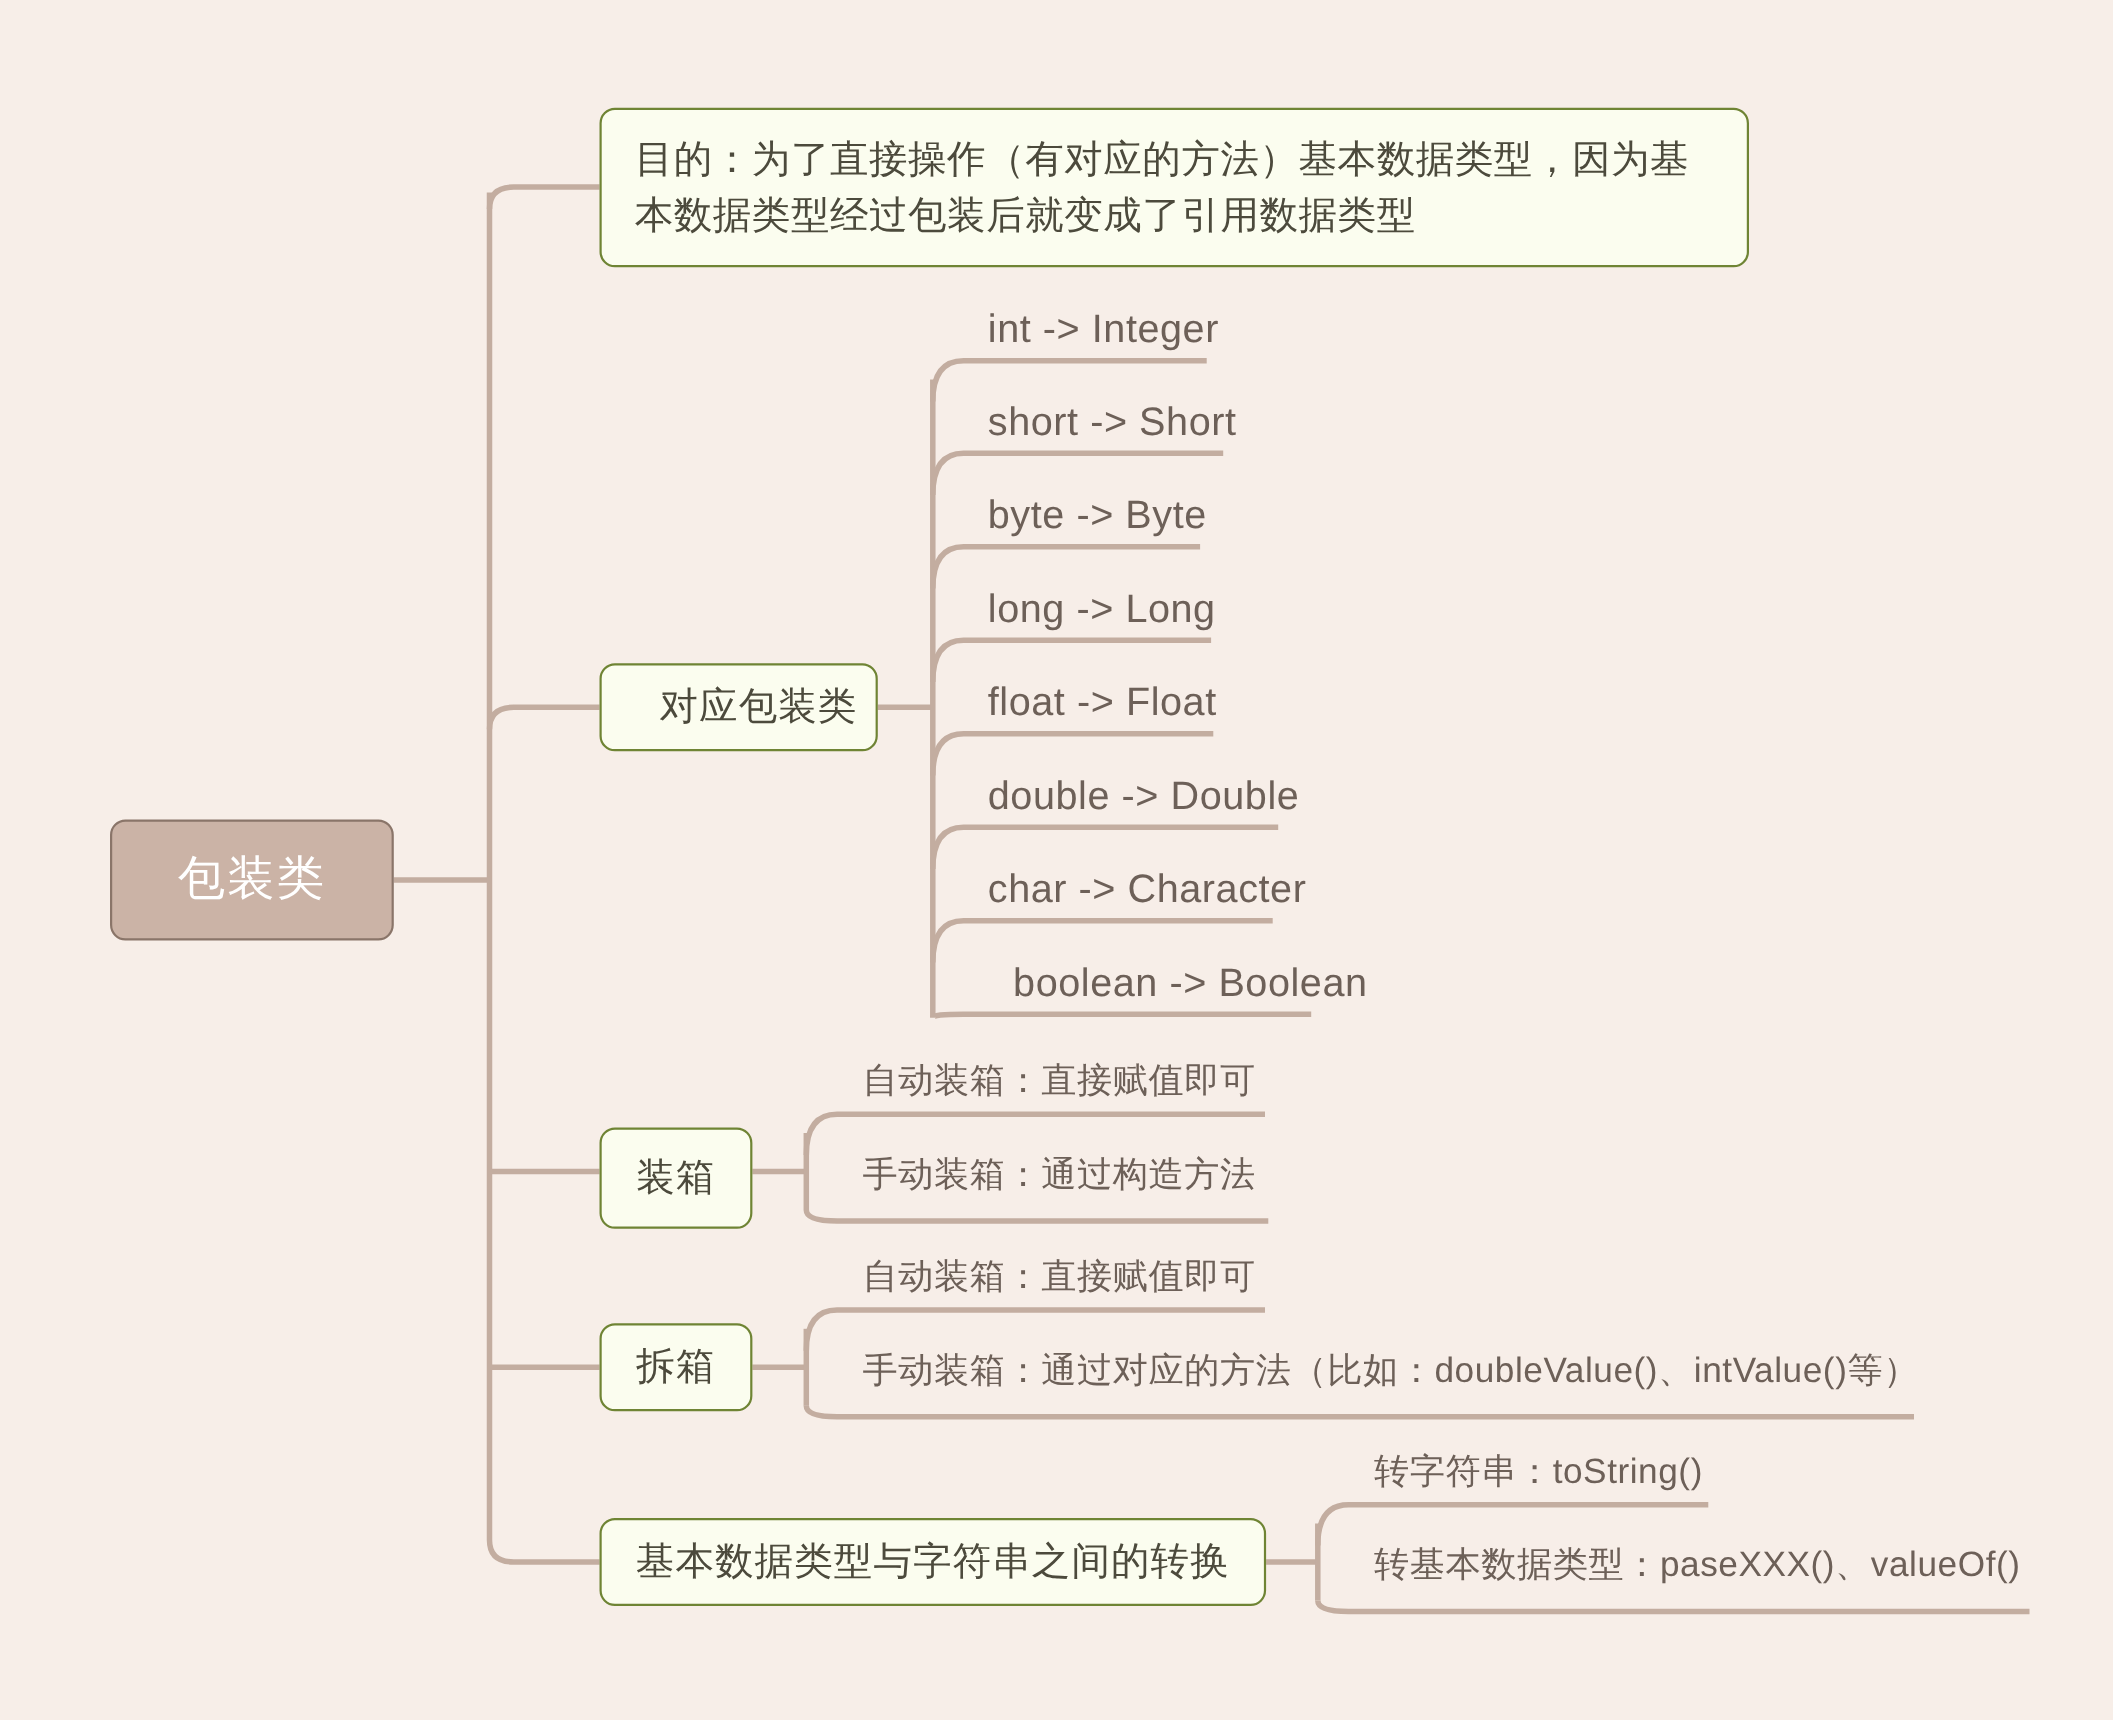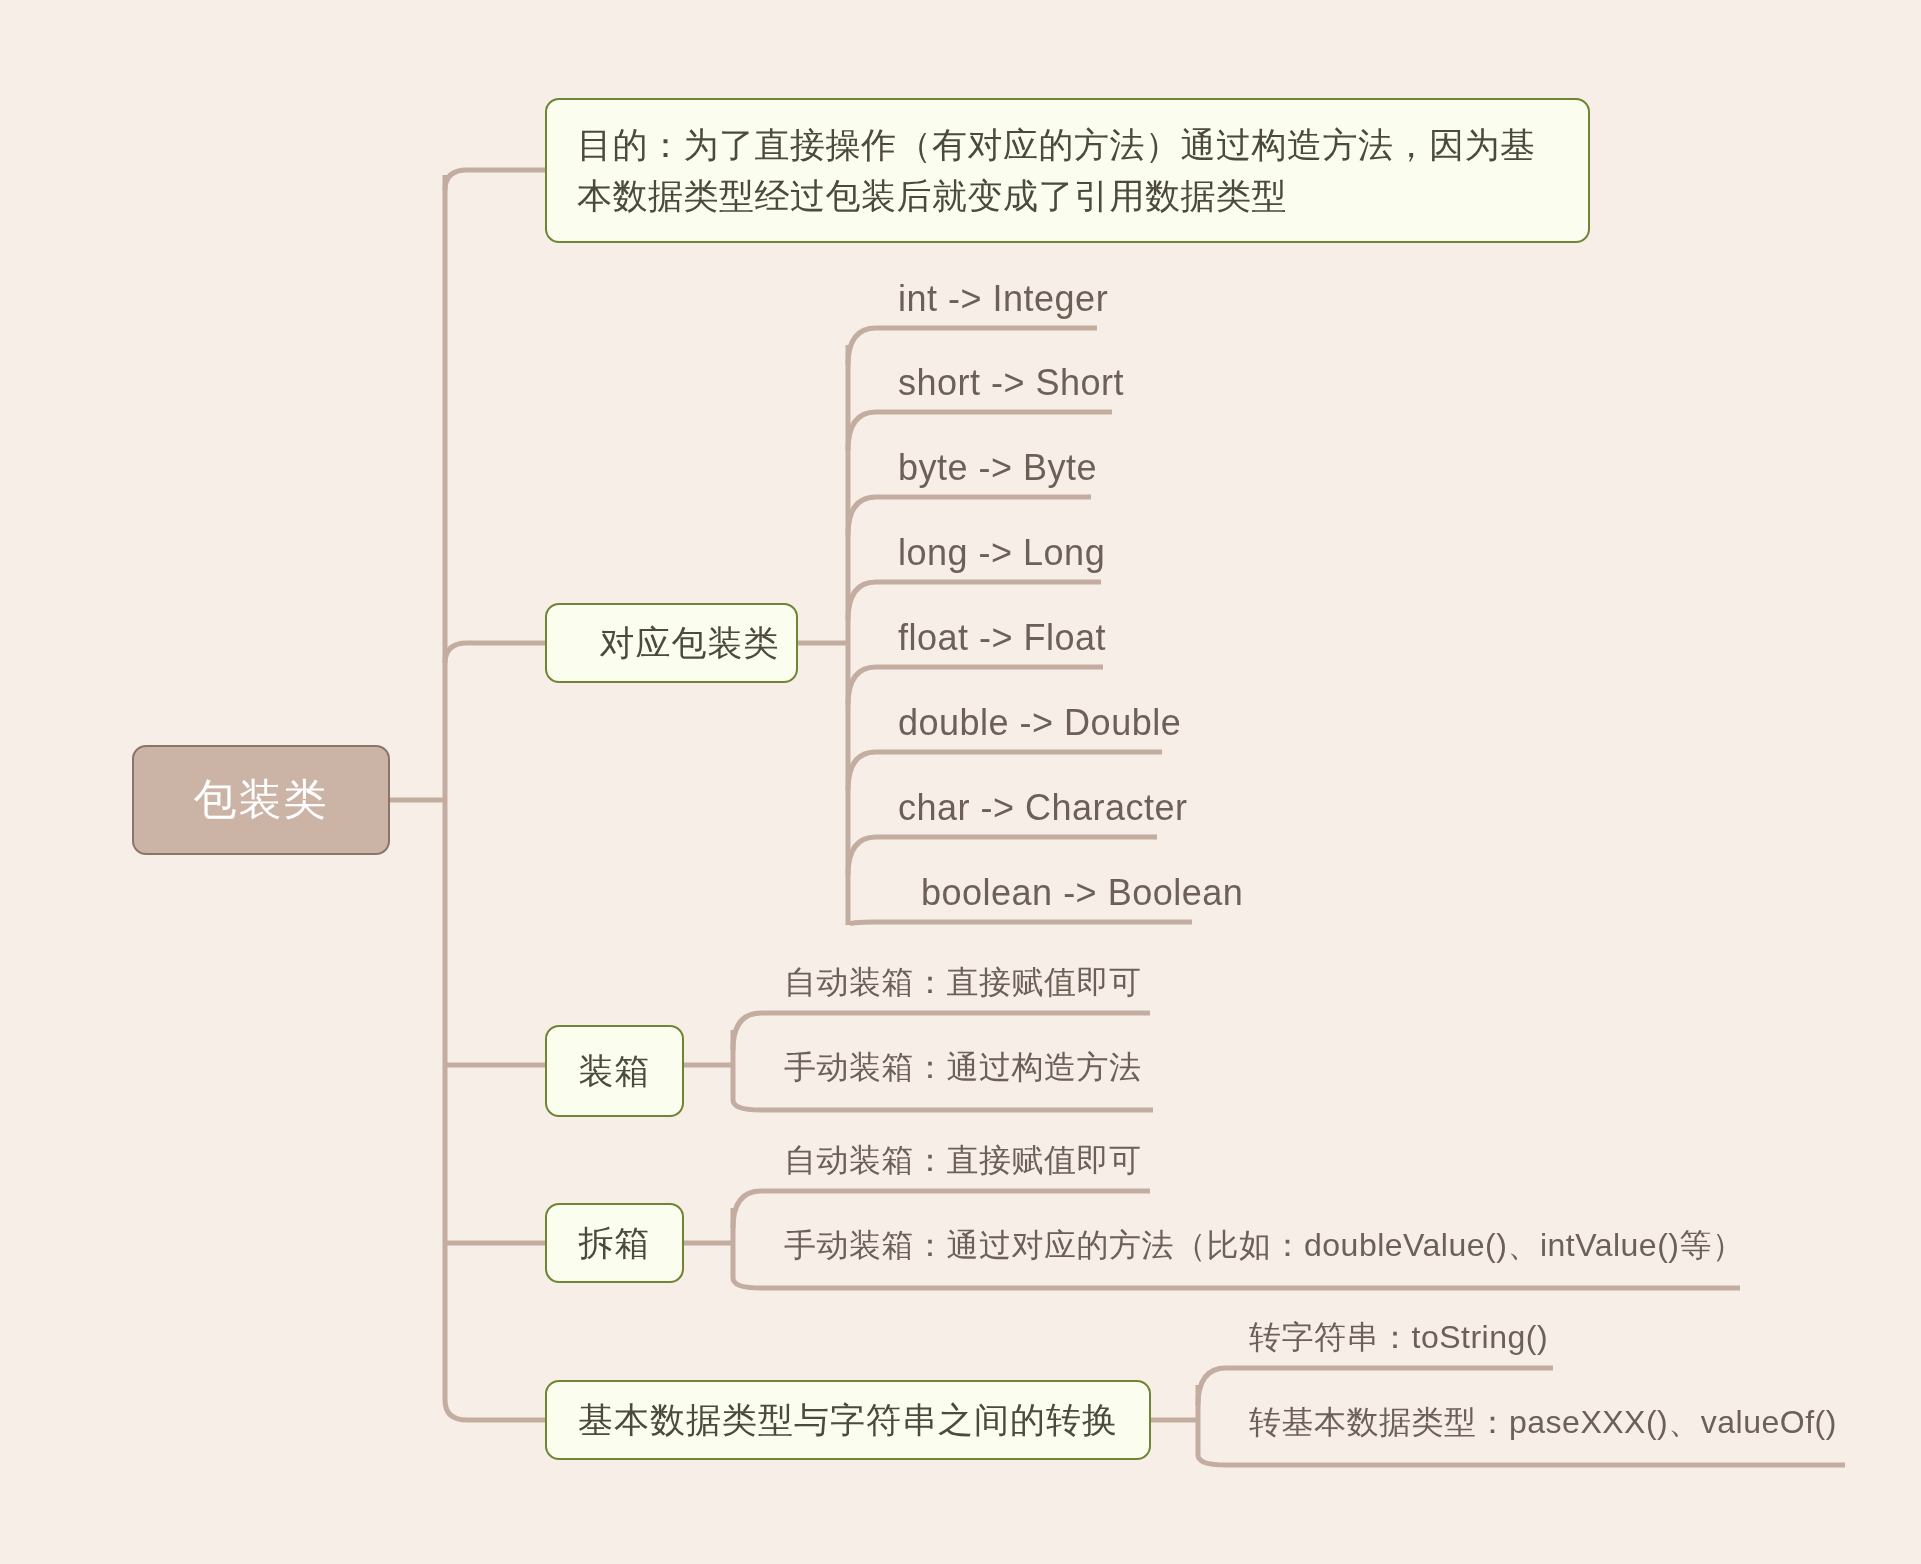--- a/index.html
+++ b/index.html
@@ -127,26 +127,26 @@
       <path d="M 733 1278 Q 733 1288 761 1288 L 1740 1288"></path>
 
       <path d="M 1151 1420 L 1198 1420"></path>
       <path d="M 1198 1385 L 1198 1455"></path>
       <path d="M 1198 1405 Q 1198 1368 1226 1368 L 1553 1368"></path>
       <path d="M 1198 1455 Q 1198 1465 1226 1465 L 1845 1465"></path>
 
     </g>
   </svg>
 
-  <div class="node root-node" style="left:100px; top:745px; width:258px; height:110px;margin-left:32px;">
+  <div class="node root-node" style="left:100px; top:745px; width:258px; height:110px;">
     <span>包装类</span>
   </div>
 
   <div class="node branch-node multiline" style="left:545px; top:98px; width:1045px; height:145px;">
-    <span class="topic-text">目的：为了直接操作（有对应的方法）通过构造方法，因为基
+    <span class="topic-text">目的：为了直接操作（有对应的方法）基本数据类型，因为基
 本数据类型经过包装后就变成了引用数据类型</span>
   </div>
 
   <div class="node branch-node single" style="left:545px; top:603px; width:253px; height:80px;padding-left:36px;">
     <span>对应包装类</span>
   </div>
 
   <div class="leaf" style="left:898px; top:281px;">int -&gt; Integer</div>
   <div class="leaf" style="left:898px; top:365px;">short -&gt; Short</div>
   <div class="leaf" style="left:898px; top:450px;">byte -&gt; Byte</div>

